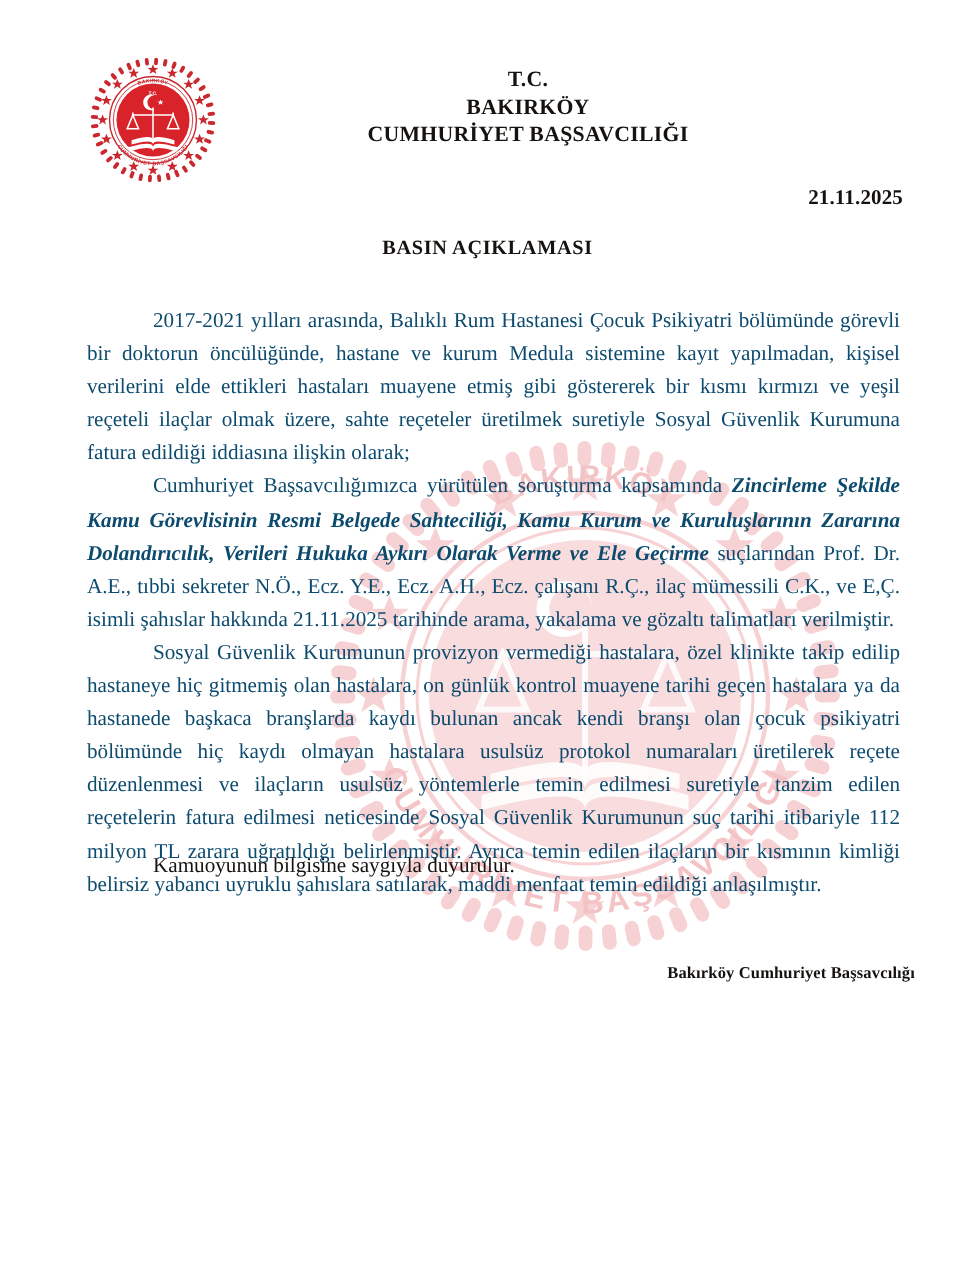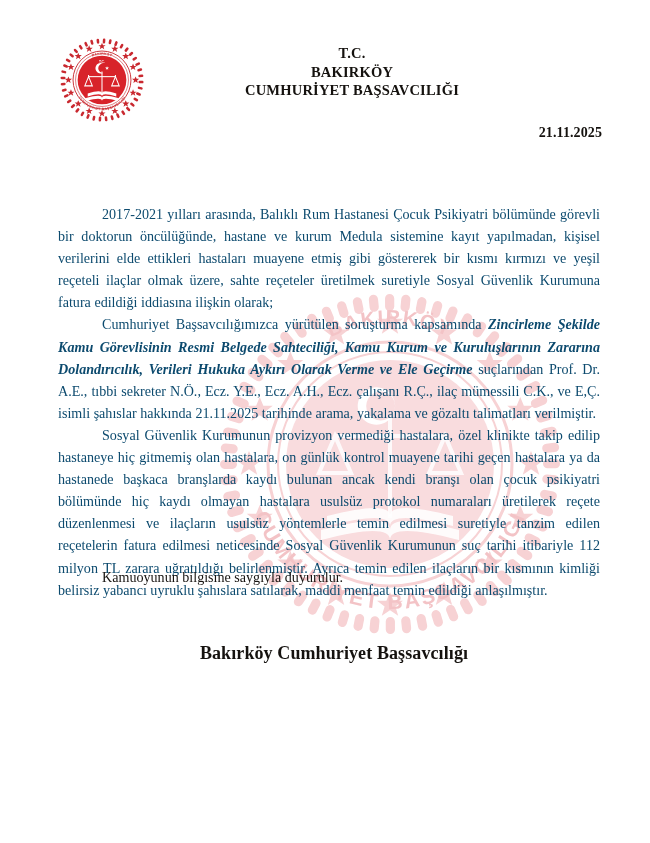--- a/index.html
+++ b/index.html
@@ -120,23 +120,23 @@
     font-size: 14.1px;
     line-height: 22.1px;
     text-indent: 44px;
   }
 
   #signature {
     position: absolute;
     left: 58px;
     top: 643px;
     width: 552px;
-    text-align: center;
+    text-align: right;
     font-weight: bold;
-    font-size: 18px;
+    font-size: 11px;
     z-index: 3;
     letter-spacing: 0.1px;
   }
 </style>
 </head>
 <body>
 
 <div id="page">
 
   <div id="watermark" aria-hidden="true">
@@ -659,20 +659,21 @@
 
     <div id="header-titles">
       <div class="htitle l1">T.C.</div>
       <div class="htitle l2">BAKIRKÖY</div>
       <div class="htitle l3">CUMHURİYET BAŞSAVCILIĞI</div>
     </div>
   </div>
 
   <div id="doc-date">21.11.2025</div>
 
+  <div id="doc-heading">BASIN AÇIKLAMASI</div>
 
   <div id="body-text">
     <p><span>2017-2021 yılları arasında, Balıklı Rum Hastanesi Çocuk Psikiyatri bölümünde görevli bir doktorun öncülüğünde, hastane ve kurum Medula sistemine kayıt yapılmadan, kişisel verilerini elde ettikleri hastaları muayene etmiş gibi göstererek bir kısmı kırmızı ve yeşil reçeteli ilaçlar olmak üzere, sahte reçeteler üretilmek suretiyle Sosyal Güvenlik Kurumuna fatura edildiği iddiasına ilişkin olarak;</span></p>
     <p><span>Cumhuriyet Başsavcılığımızca yürütülen soruşturma kapsamında </span><span class="bi">Zincirleme Şekilde Kamu Görevlisinin Resmi Belgede Sahteciliği, Kamu Kurum ve Kuruluşlarının Zararına Dolandırıcılık, Verileri Hukuka Aykırı Olarak Verme ve Ele Geçirme</span><span> suçlarından Prof. Dr. A.E., tıbbi sekreter N.Ö., Ecz. Y.E., Ecz. A.H., Ecz. çalışanı R.Ç., ilaç mümessili C.K.,  ve E,Ç. isimli şahıslar hakkında 21.11.2025 tarihinde arama, yakalama ve gözaltı talimatları verilmiştir.</span></p>
     <p><span>Sosyal Güvenlik Kurumunun provizyon vermediği hastalara, özel klinikte takip edilip hastaneye hiç gitmemiş olan hastalara, on günlük kontrol muayene tarihi geçen hastalara ya da hastanede başkaca branşlarda kaydı bulunan ancak kendi branşı olan çocuk psikiyatri bölümünde hiç kaydı olmayan hastalara usulsüz protokol numaraları üretilerek reçete düzenlenmesi ve ilaçların usulsüz yöntemlerle temin edilmesi suretiyle tanzim edilen reçetelerin fatura edilmesi neticesinde Sosyal Güvenlik Kurumunun suç tarihi itibariyle 112 milyon TL zarara uğratıldığı belirlenmiştir. Ayrıca temin edilen ilaçların bir kısmının kimliği belirsiz yabancı uyruklu şahıslara satılarak, maddi menfaat temin edildiği anlaşılmıştır.</span></p>
   </div>
 
   <div id="closing">Kamuoyunun bilgisine saygıyla duyurulur.</div>
 
   <div id="signature">Bakırköy Cumhuriyet Başsavcılığı</div>

